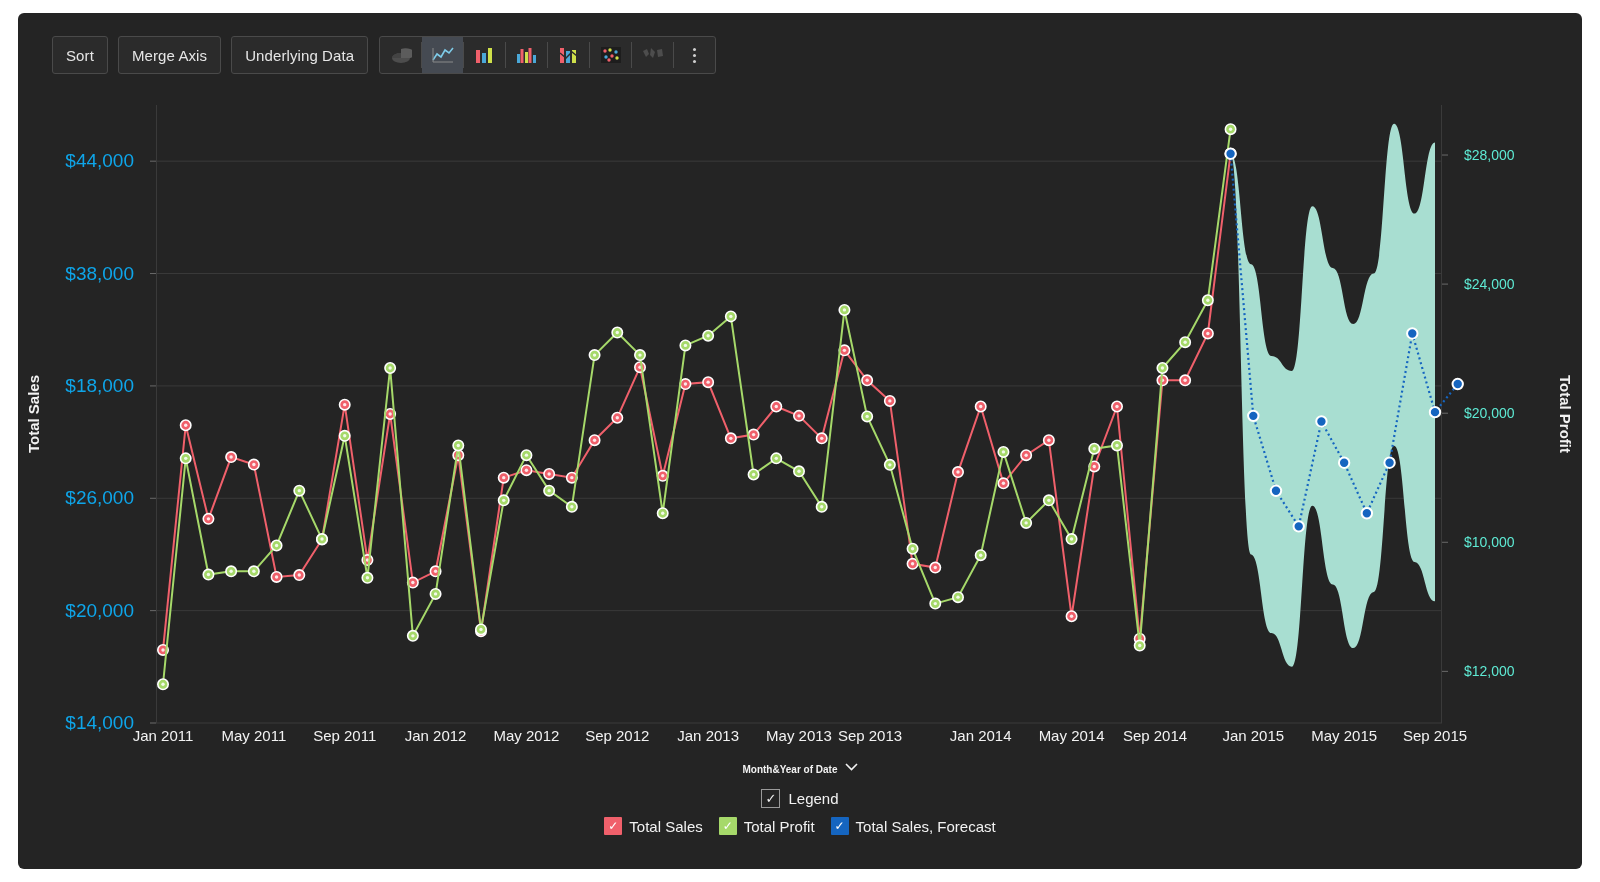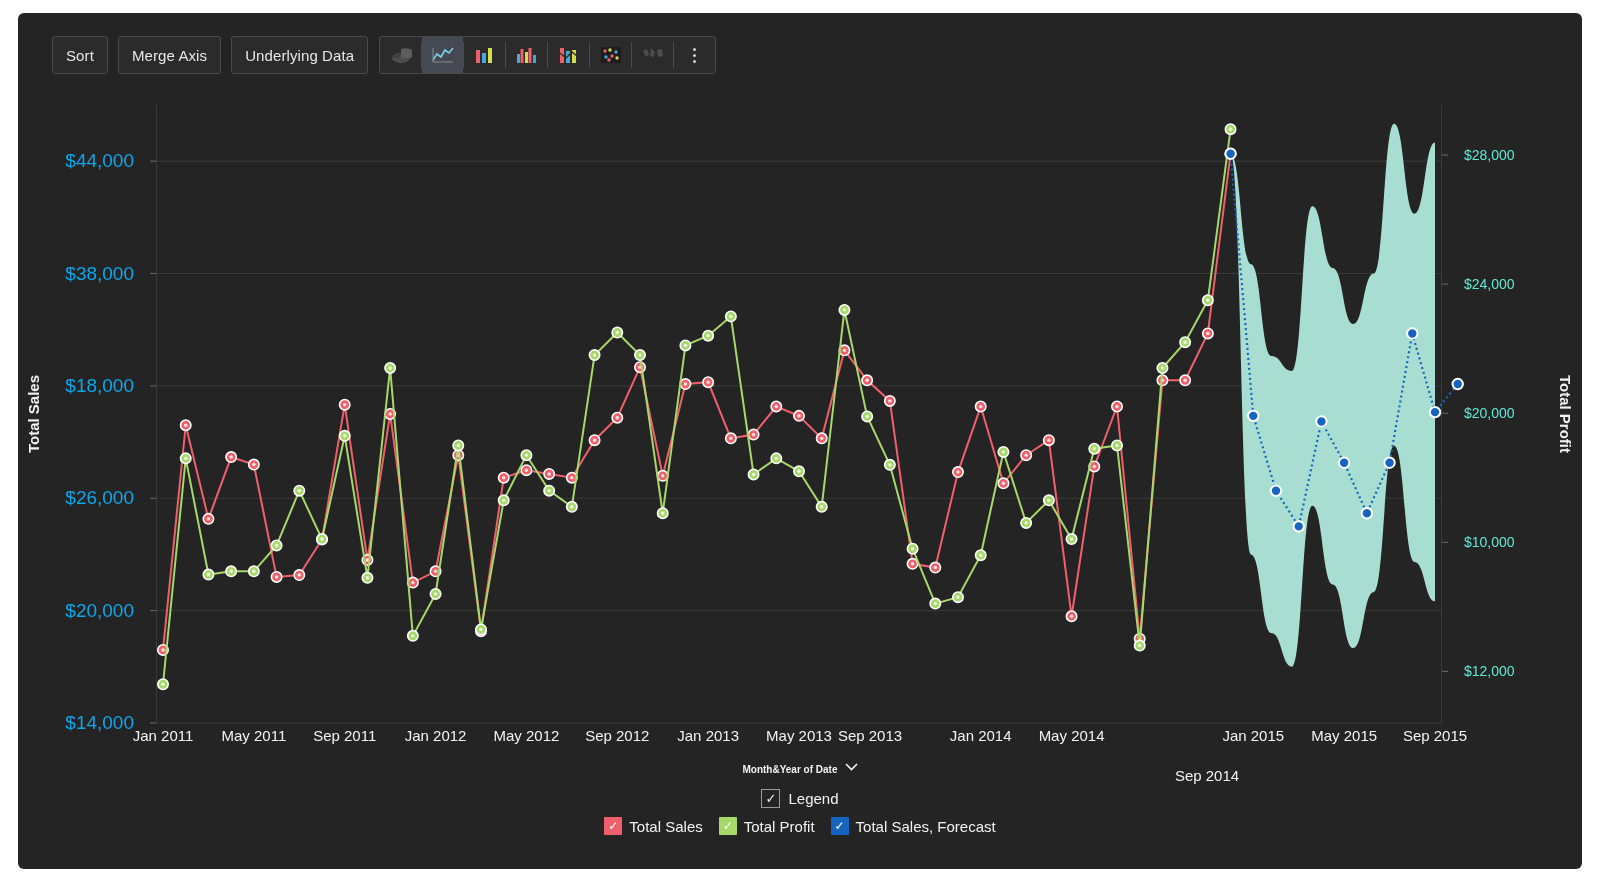--- a/index.html
+++ b/index.html
@@ -381,21 +381,21 @@
         <div class="xtick" style="left: 97.8571px;">May 2011</div>
         <div class="xtick" style="left: 188.714px;">Sep 2011</div>
         <div class="xtick" style="left: 279.571px;">Jan 2012</div>
         <div class="xtick" style="left: 370.429px;">May 2012</div>
         <div class="xtick" style="left: 461.286px;">Sep 2012</div>
         <div class="xtick" style="left: 552.143px;">Jan 2013</div>
         <div class="xtick" style="left: 643px;">May 2013</div>
         <div class="xtick" style="left: 714px;">Sep 2013</div>
         <div class="xtick" style="left: 824.714px;">Jan 2014</div>
         <div class="xtick" style="left: 915.571px;">May 2014</div>
-        <div class="xtick" style="left: 1051px; margin-top: 40px;">Sep 2014</div>
+        <div class="xtick" style="left: 999px;">Sep 2014</div>
         <div class="xtick" style="left: 1097.29px;">Jan 2015</div>
         <div class="xtick" style="left: 1188.14px;">May 2015</div>
         <div class="xtick" style="left: 1279px;">Sep 2015</div>
       </div>
     <div id="xtitle">
       <span>Month&amp;Year of Date</span><span class="chev"><svg width="13" height="8" viewBox="0 0 13 8">
             <polyline points="1,1 6.5,6.5 12,1" fill="none" stroke="#f2f2f2" stroke-width="1.6"></polyline>
           </svg></span>
     </div>
   </div>

